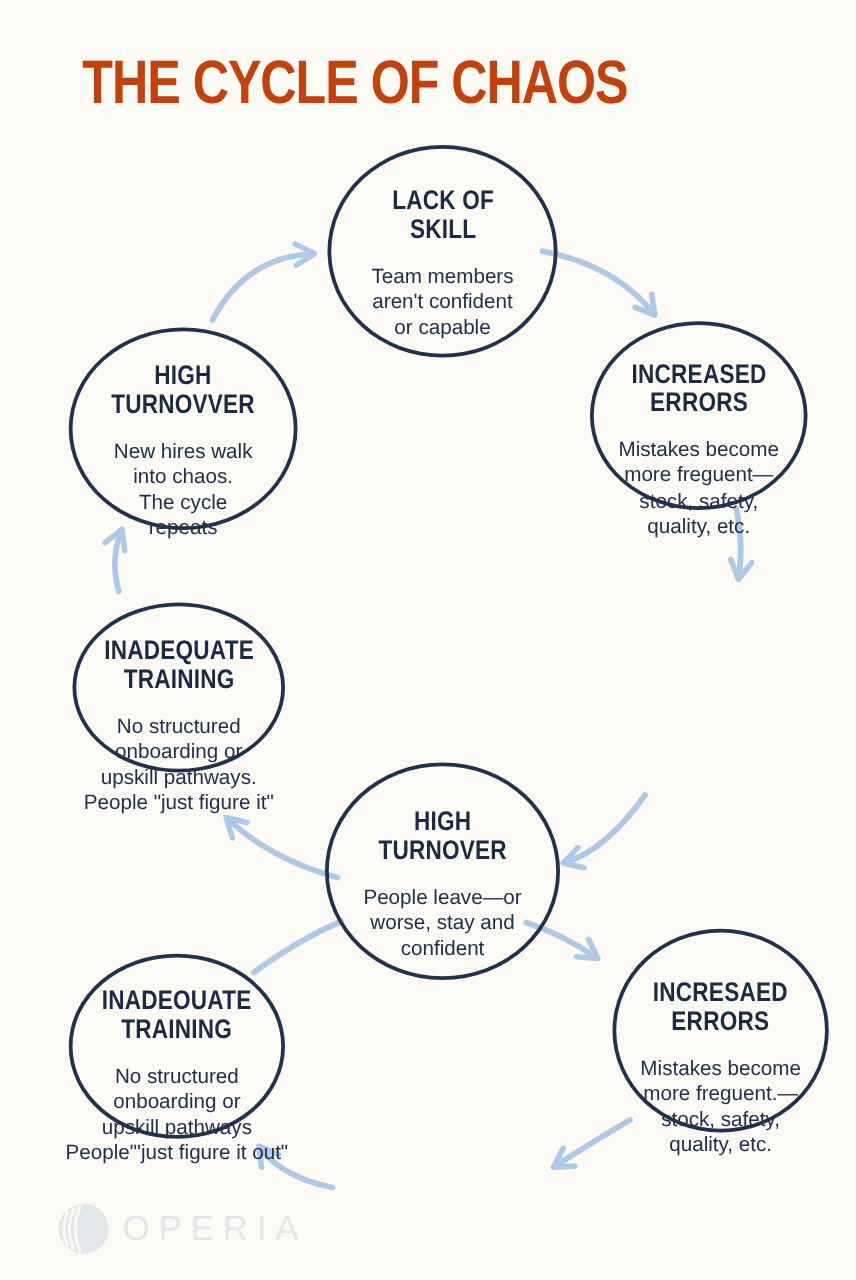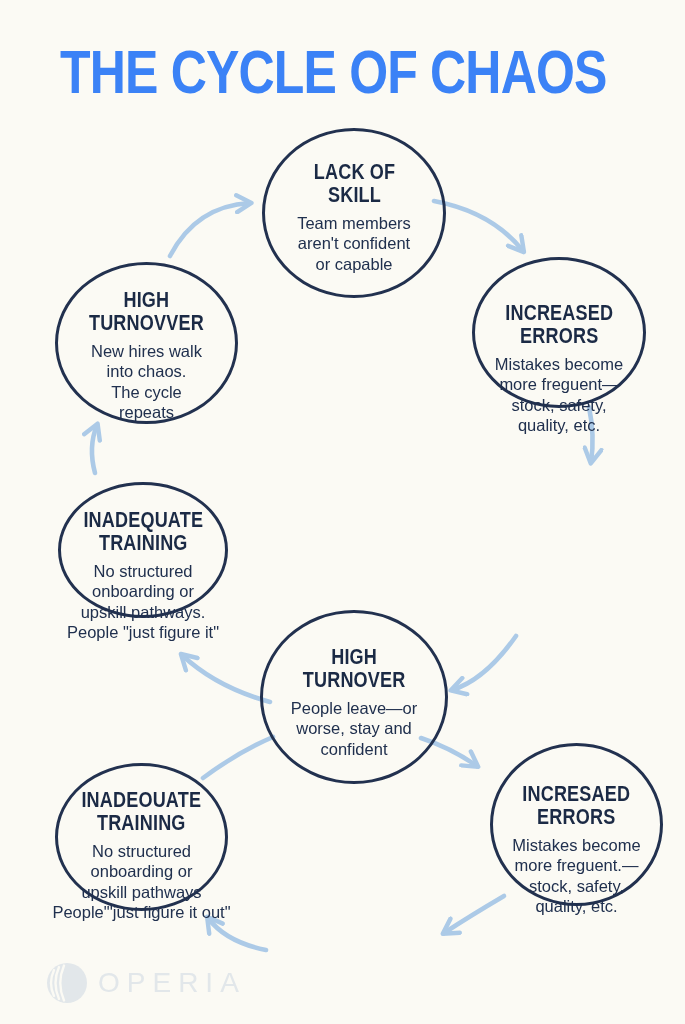--- a/index.html
+++ b/index.html
@@ -9,24 +9,24 @@
     background:#fbfaf4;
     outline:1px solid #e7e7e0;
     overflow:hidden;
     font-family:"Liberation Sans", sans-serif;
     color:#1d2b47;
   }
   .title{
     position:absolute;
     top:42px;left:0;width:568px;
     text-align:center;
-    font-size:61px;
+    font-size:49px;
     font-weight:bold;
     line-height:1;
-    color:#3b82f6;
+    color:#c2410c;
     white-space:nowrap;
   }
   .title .squeeze{
     display:inline-block;
     transform:scaleX(0.82);
     transform-origin:50% 0;
     letter-spacing:-1px;
   }
   .arrows{position:absolute;left:0;top:0;z-index:1;}
   .node{
@@ -49,29 +49,29 @@
     transform-origin:50% 0;
     font-weight:bold;
     font-size:21.5px;
     line-height:1.07;
     letter-spacing:0.2px;
     color:#1b2a45;
     white-space:pre-line;
   }
   .bd{
     display:block;
-    margin-top:6px;
+    margin-top:16px;
     font-size:16.5px;
     line-height:1.24;
     color:#20304e;
     white-space:pre-line;
   }
   
-  .c1{left:262px;top:128px;width:178px;height:164px;}  .c1 .content{top:30px;}
-  .c2{left:472px;top:257px;width:168px;height:145px;}  .c2 .content{top:42px;}
+  .c1{left:262px;top:116px;width:178px;height:164px;}  .c1 .content{top:30px;}
+  .c2{left:472px;top:257px;width:168px;height:145px;}  .c2 .content{top:28px;}
   .c3{left:473px;top:471px;width:169px;height:162px;}  .c3 .content{top:39px;}
   .c4{left:260px;top:610px;width:182px;height:168px;}  .c4 .content{top:33px;}
   .c5{left:58px;top:482px;width:164px;height:130px;}   .c5 .content{top:24px;}
   .c6{left:55px;top:262px;width:177px;height:156px;}   .c6 .content{top:24px;}
   .c7{left:55px;top:763px;width:167px;height:142px;}   .c7 .content{top:23px;}
   .c8{left:263px;top:852px;width:164px;height:155px;}  .c8 .content{top:20px;}
   .c9{left:490px;top:743px;width:167px;height:157px;}  .c9 .content{top:37px;}
   .logo{
     position:absolute;
     left:46px;top:962px;

